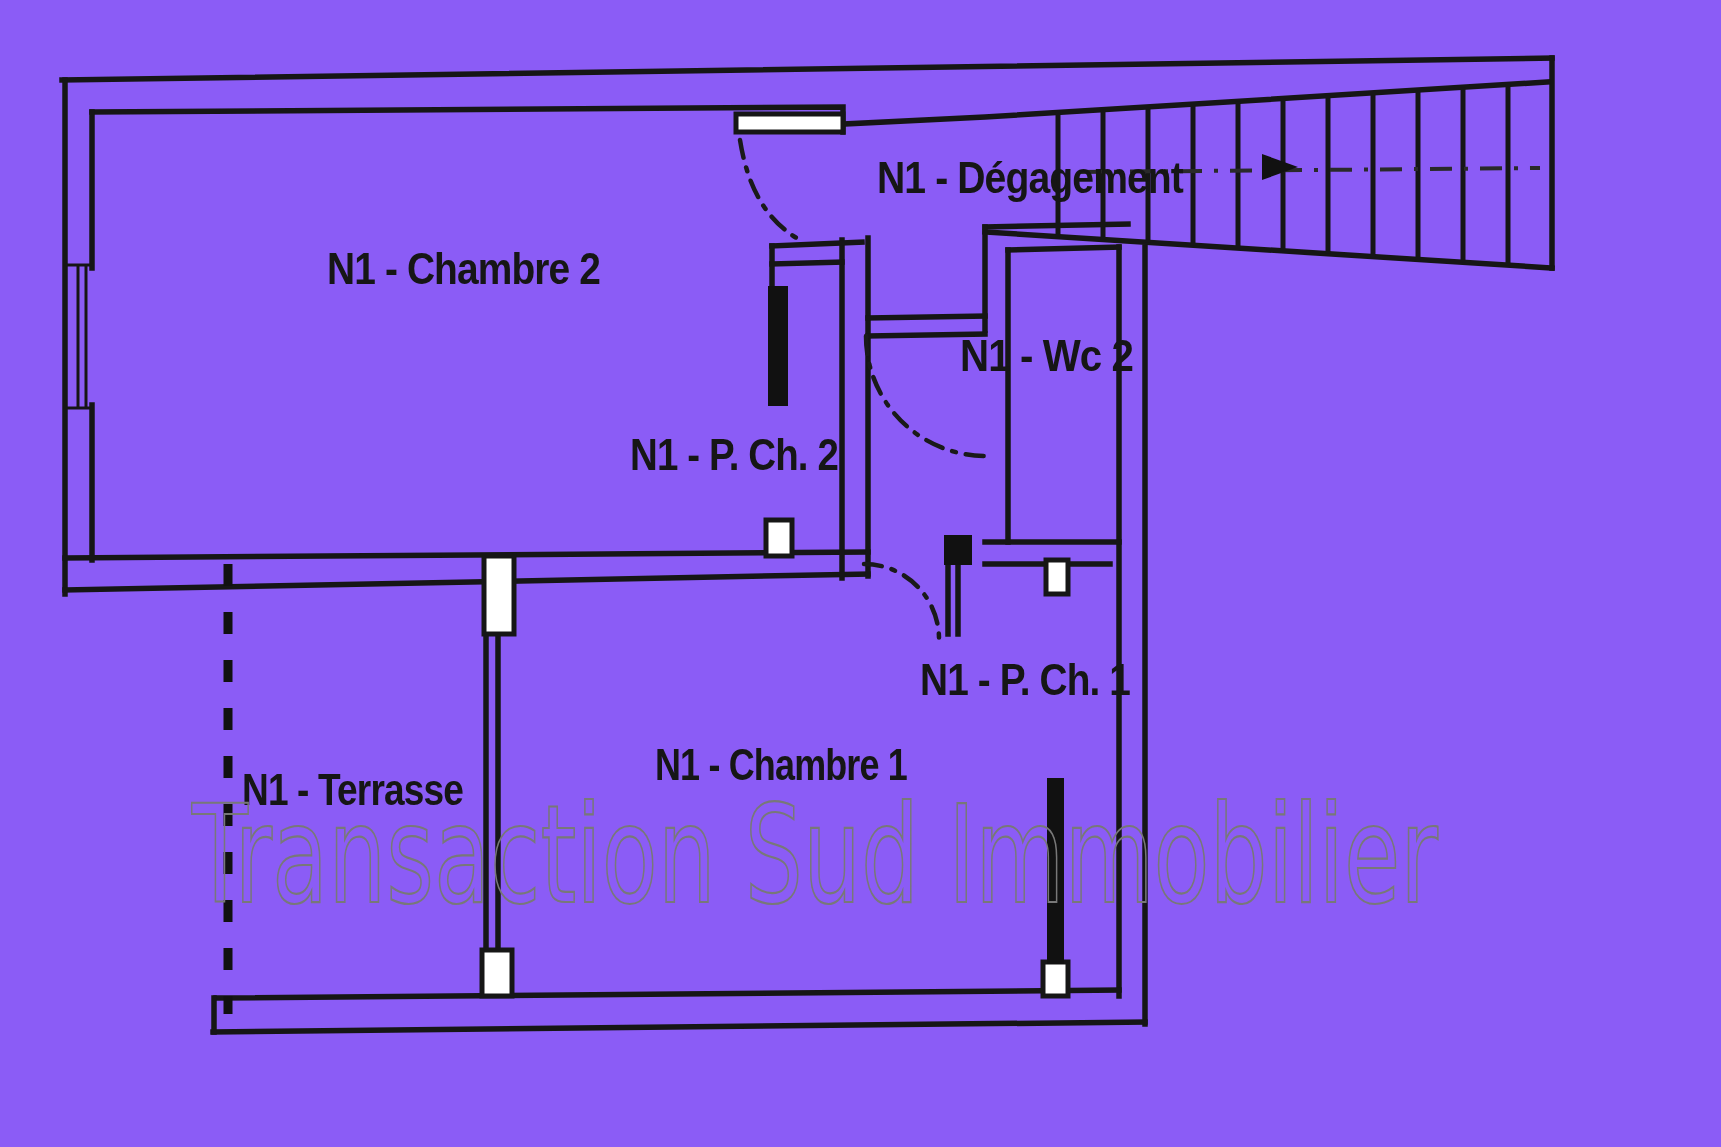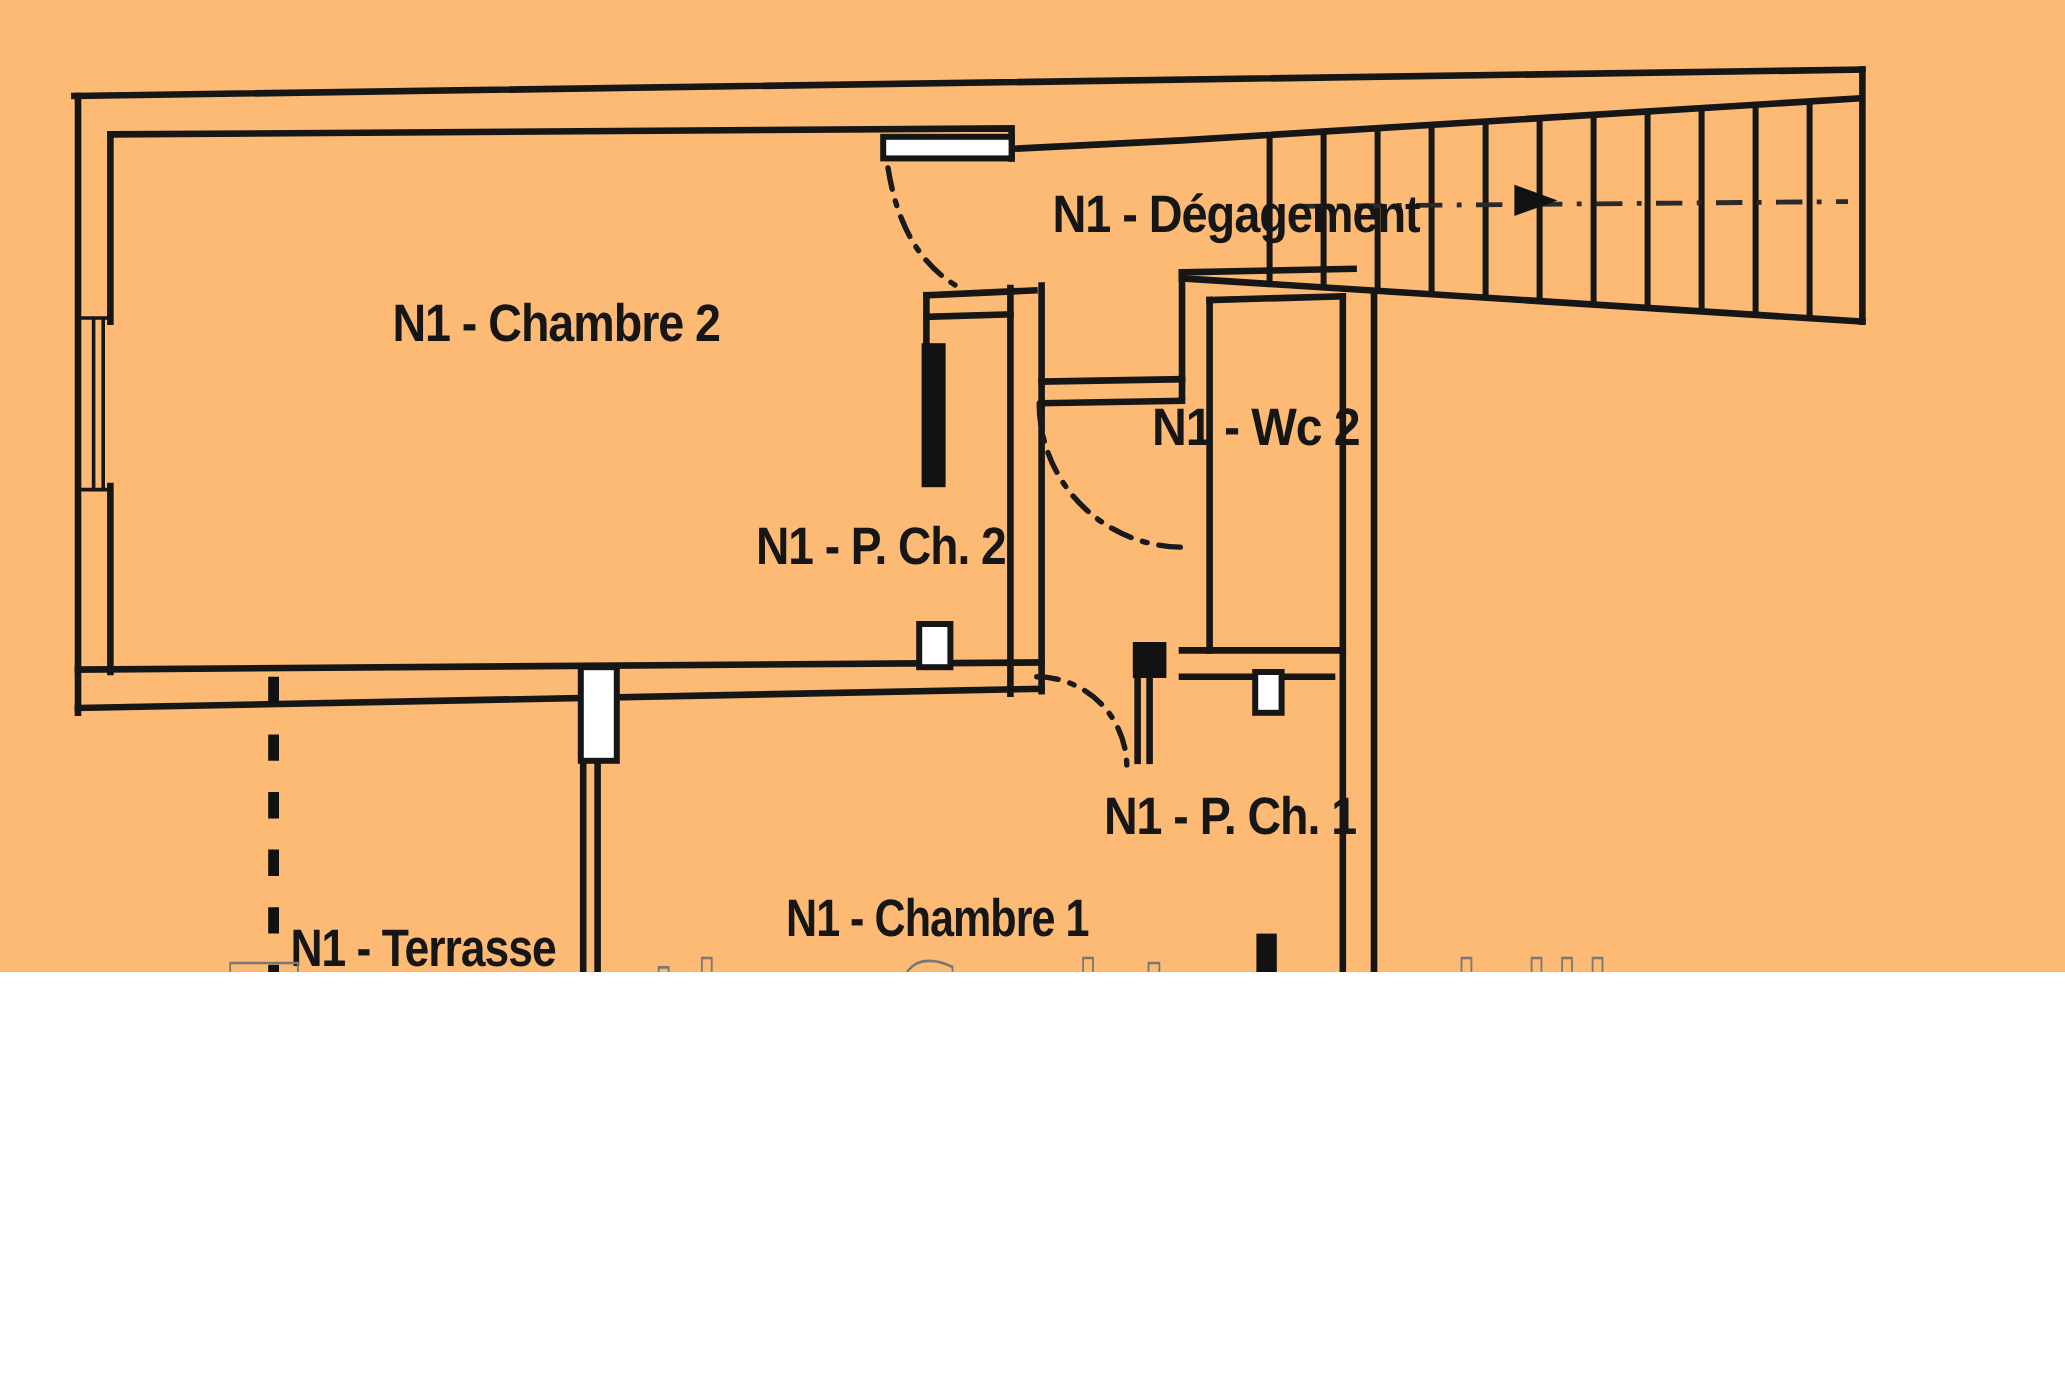--- a/index.html
+++ b/index.html
@@ -1,19 +1,19 @@
 <!DOCTYPE html>
 <html><head>
 <meta charset="utf-8">
 <style>
   html,body{margin:0;padding:0;background:#ffffff;}
   .scan-page{
     position:relative;
-    width:1721px;height:810px;
-    background:#fdba74;
+    width:1721px;height:1147px;
+    background:#8b5cf6;
     overflow:hidden;
     font-family:"Liberation Sans", sans-serif;
   }
   svg{display:block;}
   .room-label{
     font-family:"Liberation Sans", sans-serif;
     font-weight:700;
     font-size:44px;
     fill:#161616;
     letter-spacing:-1px;

